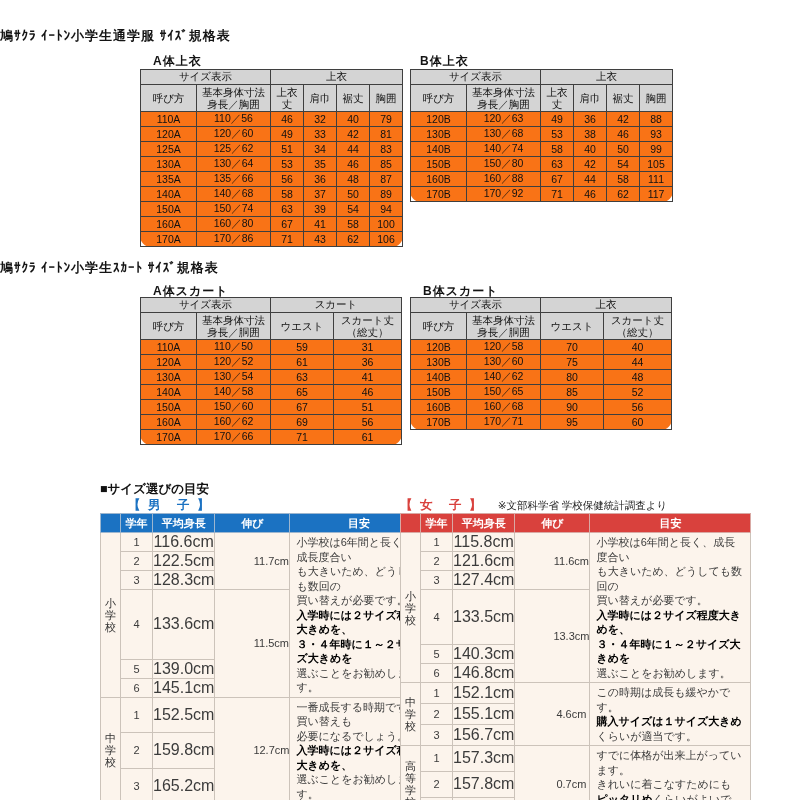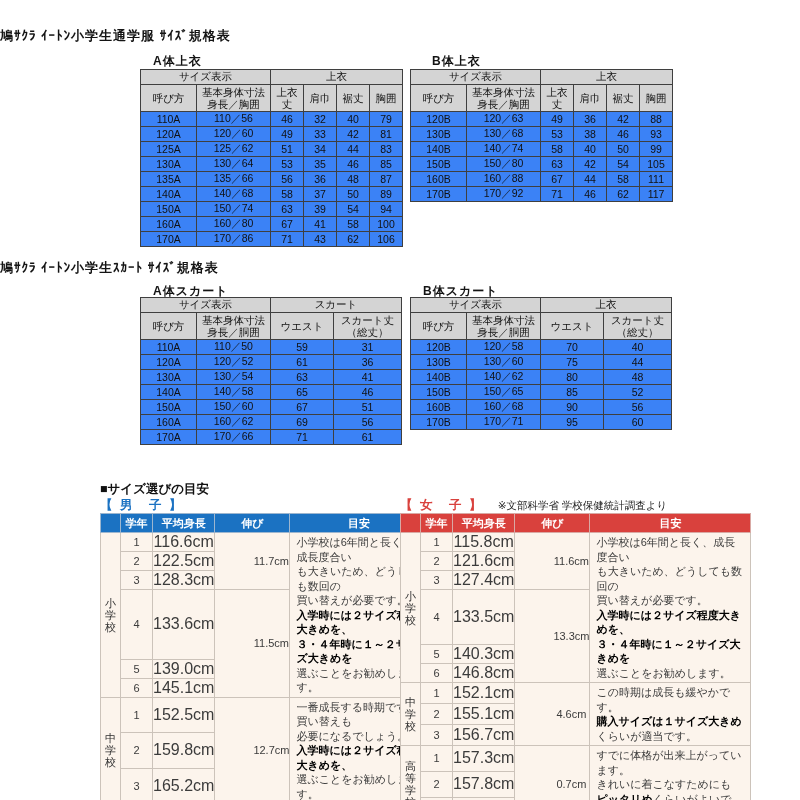--- a/index.html
+++ b/index.html
@@ -10,33 +10,33 @@
   }
   .abs{position:absolute;}
   .doc-title{
     position:absolute;left:0;width:800px;text-align:left;
     font-size:13px;font-weight:bold;letter-spacing:1px;color:#141414;
   }
   .tbl-caption{
     position:absolute;font-size:12px;font-weight:bold;color:#141414;letter-spacing:1px;
   }
   
-  .size-table{border-collapse:collapse;table-layout:fixed;background:#3b82f6;}
+  .size-table{border-collapse:collapse;table-layout:fixed;background:#f97316;border-radius:11px;}
   .size-table th,.size-table td{
     border:1px solid #3f3f3f;font-size:10.5px;text-align:center;
     padding:0 1px;color:#111;font-weight:normal;overflow:hidden;
   }
   .size-table th{background:#d4d4d4;}
   .size-table tr.h1 th{height:13px;}
   .size-table tr.h2 th{height:26px;line-height:12px;}
   .size-table td{height:13px;}
   
   .guide-heading{position:absolute;font-size:12.5px;font-weight:bold;color:#111;}
   .gender-label{position:absolute;font-size:12.5px;font-weight:bold;letter-spacing:2px;}
-  .gender-label.boys{color:var(--boys,#1b72c2);}
+  .gender-label.boys{color:var(--boys,#1b72c2);margin-left:28px;}
   .gender-label.girls{color:var(--girls,#d9413d);}
   .source-note{position:absolute;font-size:10.5px;color:#222;text-align:center;}
   .guide-table{border-collapse:collapse;table-layout:fixed;}
   .guide-table th{
     color:#fff;font-size:11px;font-weight:bold;height:18px;
     border:1px solid #c7beb6;padding:0;
   }
   .guide-table.boys th{background:var(--boys,#1b72c2);border-color:#9db6cf;}
   .guide-table.girls th{background:var(--girls,#d9413d);border-color:#d9a9a4;}
   .guide-table td{
@@ -152,21 +152,21 @@
             <td>170／86</td>
             <td>71</td>
             <td>43</td>
             <td>62</td>
             <td>106</td>
           </tr>
         </tbody>
       </table>
     </div>
 
-  <div class="tbl-caption" style="left:432px;top:53px">B体上衣</div>
+  <div class="tbl-caption" style="left:420px;top:53px">B体上衣</div>
   <div class="abs" style="left:410px;top:69px">
       <table class="size-table">
         <colgroup>
           <col style="width:56px">
           <col style="width:74px">
           <col style="width:33px">
           <col style="width:33px">
           <col style="width:33px">
           <col style="width:33px">
         </colgroup>

